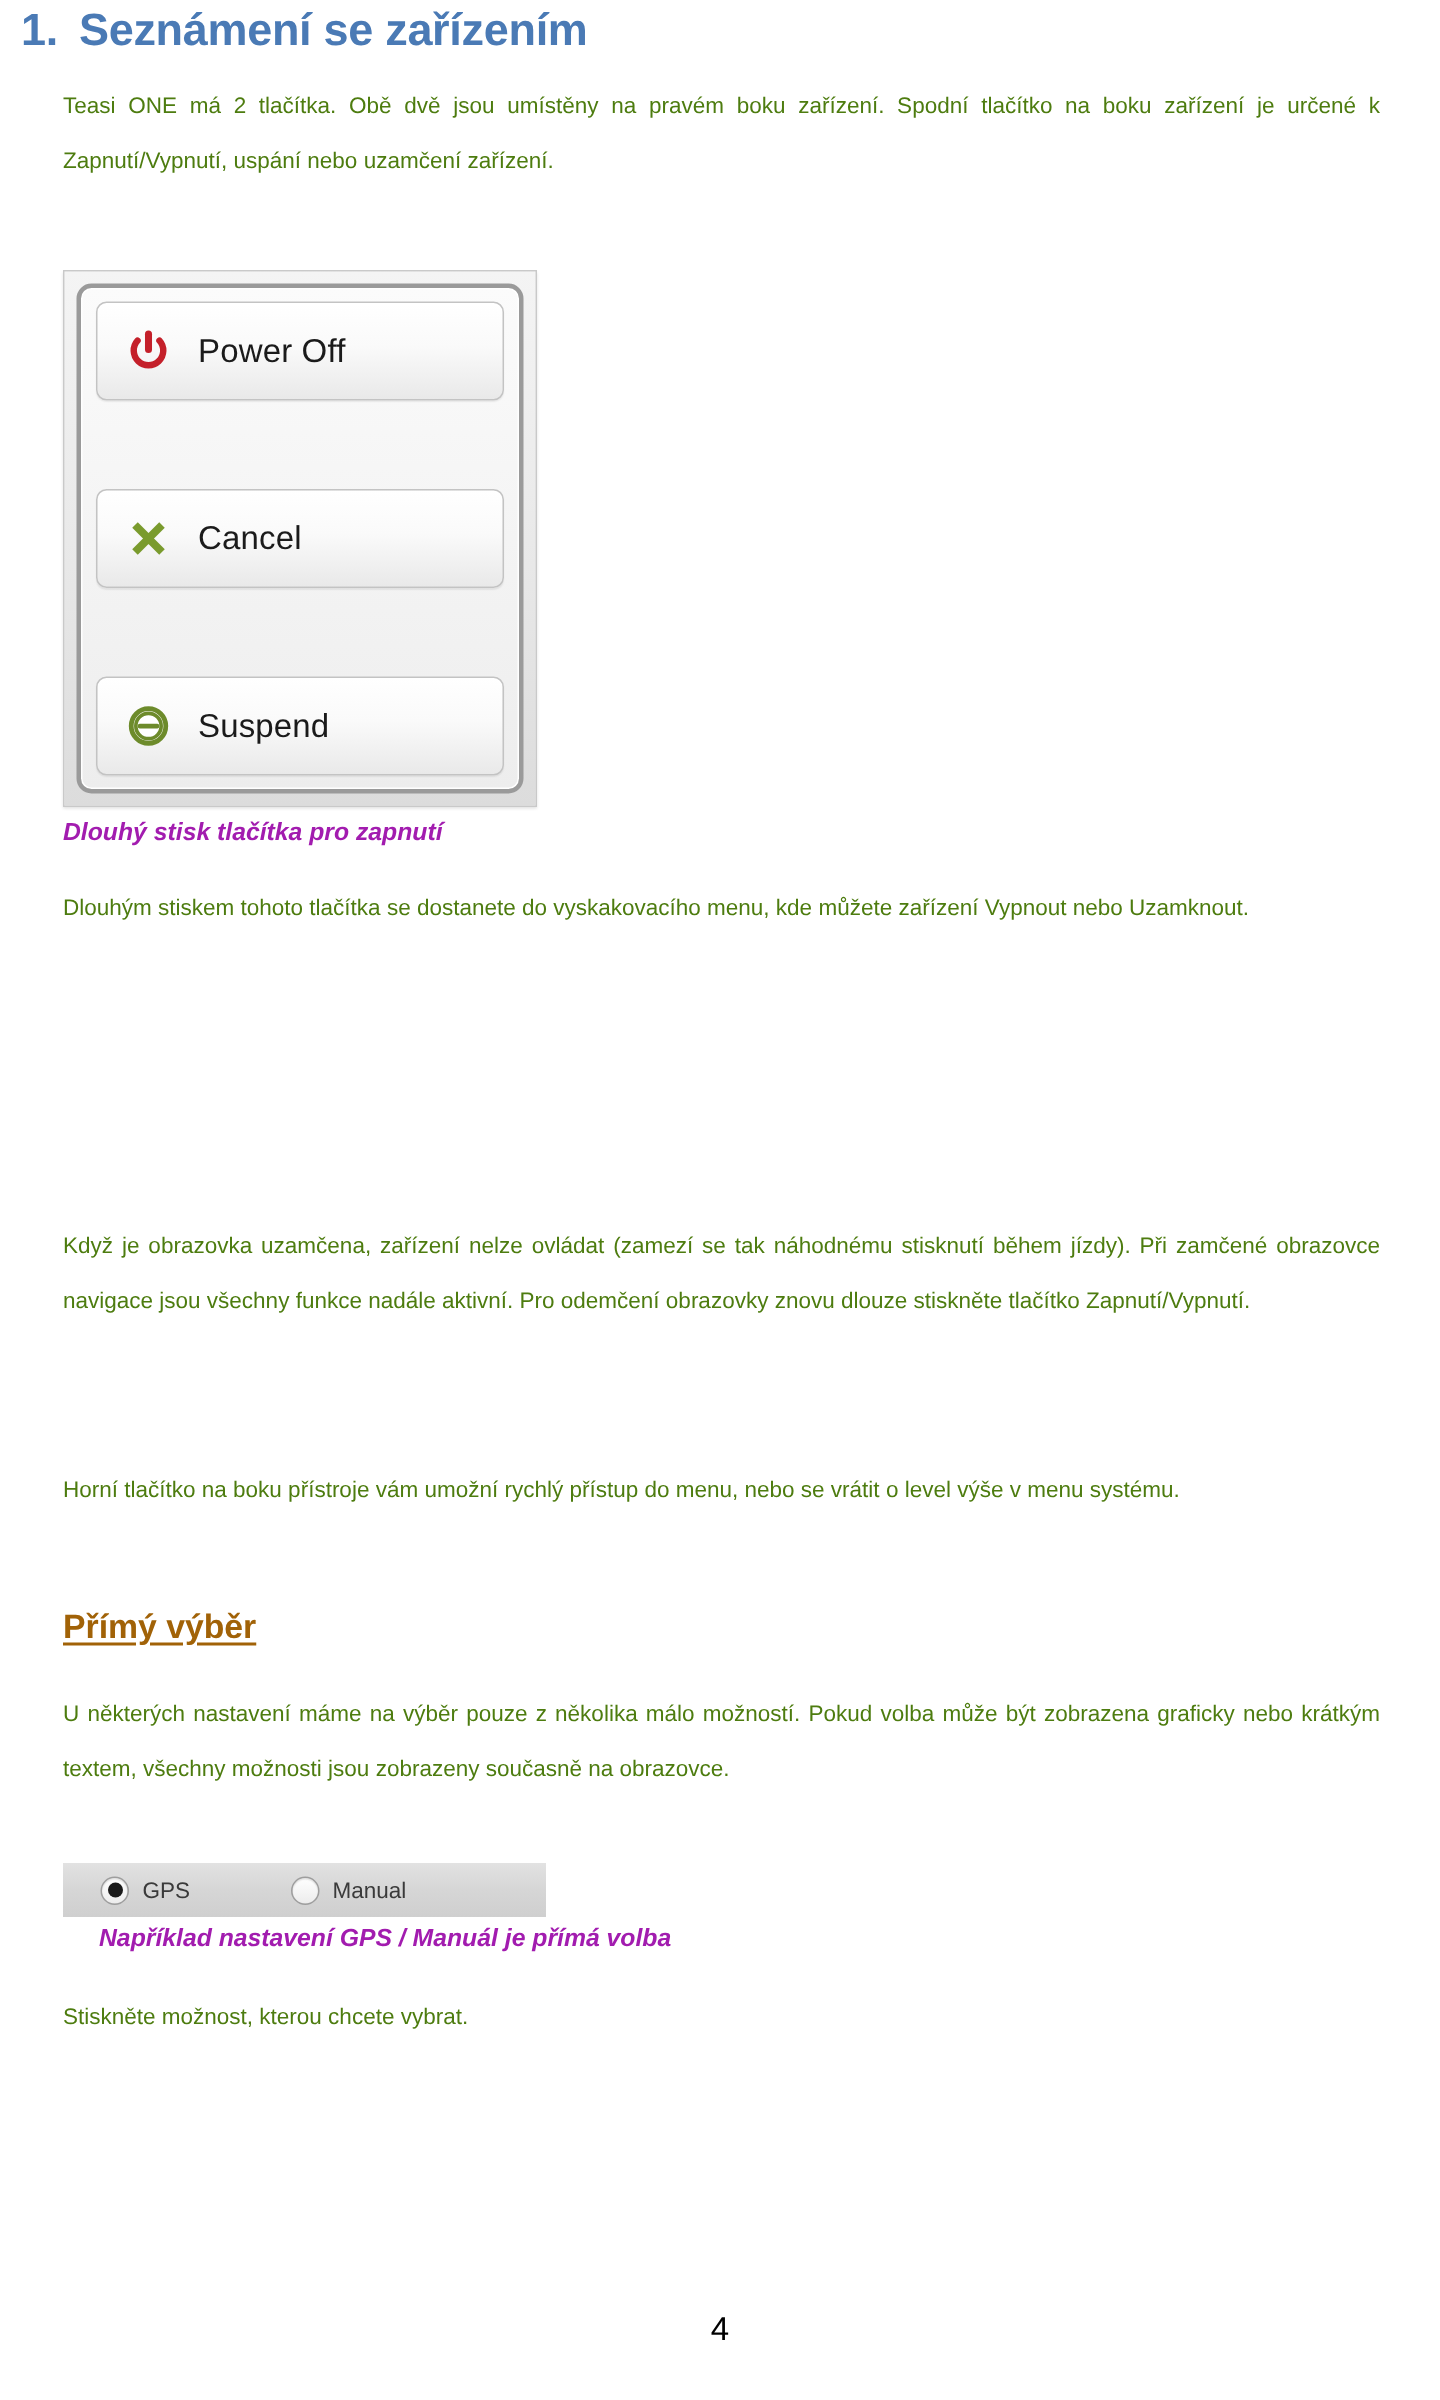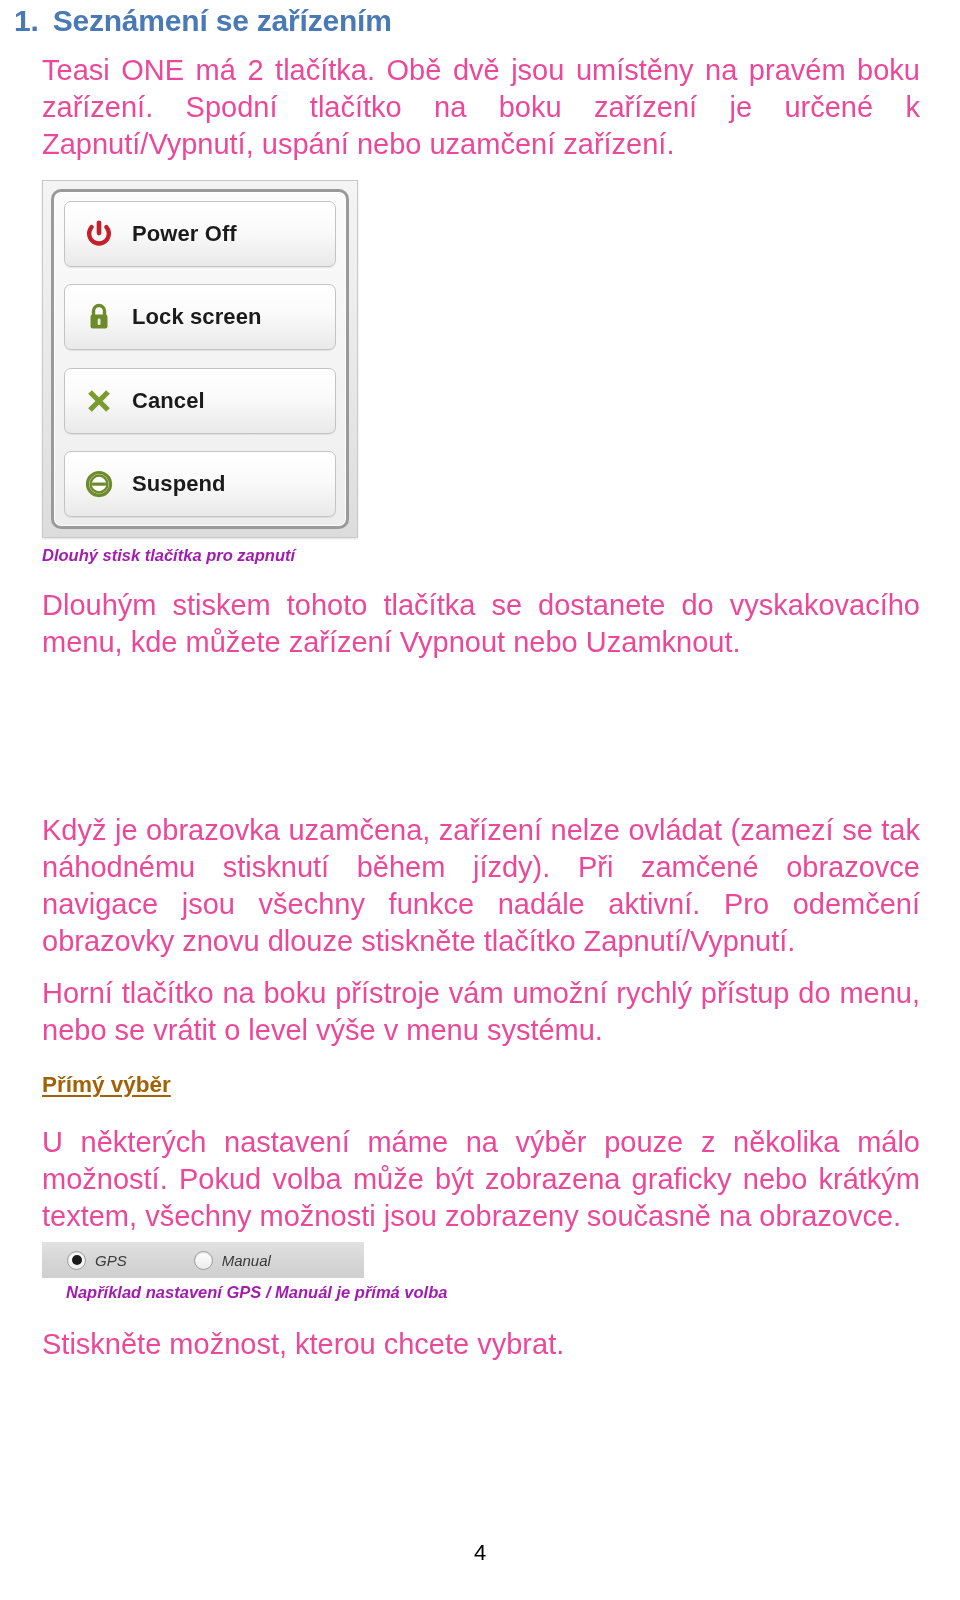--- a/index.html
+++ b/index.html
@@ -34,24 +34,24 @@
     letter-spacing: -0.2px;
     white-space: nowrap;
   }
   .doc-heading .num { margin-right: 14px; }
 
   
   .para {
     position: absolute;
     left: 42px;
     width: 878px;
-    font-size: 29px;
+    font-size: 15px;
     line-height: 37px;
     text-align: justify;
-    color: #ec4899;
+    color: #4d7c0f;
   }
   .para.last-left { text-align: left; }
   .para.bolditalic {
     font-weight: bold;
     font-style: italic;
   }
 
   .caption {
     position: absolute;
     left: 42px;
@@ -121,36 +121,35 @@
     width: 32px;
     height: 32px;
     flex: 0 0 32px;
     display: flex;
     align-items: center;
     justify-content: center;
     margin-right: 17px;
   }
   .pm-label {
     font-size: 22px;
-    font-weight: bold;
+    font-weight: normal;
     color: #1b1b1b;
     letter-spacing: 0.1px;
   }
 
   
   .radio-strip {
     position: absolute;
     left: 42px;
     top: 1242px;
     width: 322px;
     height: 36px;
     background: linear-gradient(180deg,#e2e2e2 0%,#d6d6d6 50%,#cfcfcf 100%);
     display: flex;
     align-items: center;
-    font-style: italic;
   }
   .radio-opt {
     display: flex;
     align-items: center;
   }
   .radio-opt.gps { margin-left: 25px; }
   .radio-opt.manual { margin-left: 67px; }
   .radio-dot {
     width: 19px; height: 19px;
     border-radius: 50%;
@@ -190,30 +189,20 @@
       <div class="pm-item">
         <span class="pm-icon">
           <svg width="30" height="30" viewBox="0 0 32 32" aria-hidden="true">
             <path d="M16 4 L16 15" stroke="#c4202a" stroke-width="5" stroke-linecap="round" fill="none"></path>
             <path d="M8.2 8.6 A10.5 10.5 0 1 0 23.8 8.6" stroke="#c4202a" stroke-width="4.6" fill="none" stroke-linecap="round"></path>
           </svg>
         </span>
         <span class="pm-label">Power Off</span>
       </div>
 
-      <div class="pm-item">
-        <span class="pm-icon">
-          <svg width="28" height="30" viewBox="0 0 28 30" aria-hidden="true">
-            <path d="M8.5 13 L8.5 9 A5.5 5.5 0 0 1 19.5 9 L19.5 13" stroke="#6d8b2b" stroke-width="3.4" fill="none"></path>
-            <rect x="5.5" y="12.5" width="17" height="14" rx="2.2" fill="#6d8b2b"></rect>
-            <rect x="12.7" y="16.5" width="2.8" height="6.5" rx="1.2" fill="#e9efe0"></rect>
-          </svg>
-        </span>
-        <span class="pm-label">Lock screen</span>
-      </div>
 
       <div class="pm-item">
         <span class="pm-icon">
           <svg width="28" height="28" viewBox="0 0 28 28" aria-hidden="true">
             <path d="M5 5 L23 23 M23 5 L5 23" stroke="#7a9b2d" stroke-width="5.2" stroke-linecap="butt"></path>
           </svg>
         </span>
         <span class="pm-label">Cancel</span>
       </div>
 

